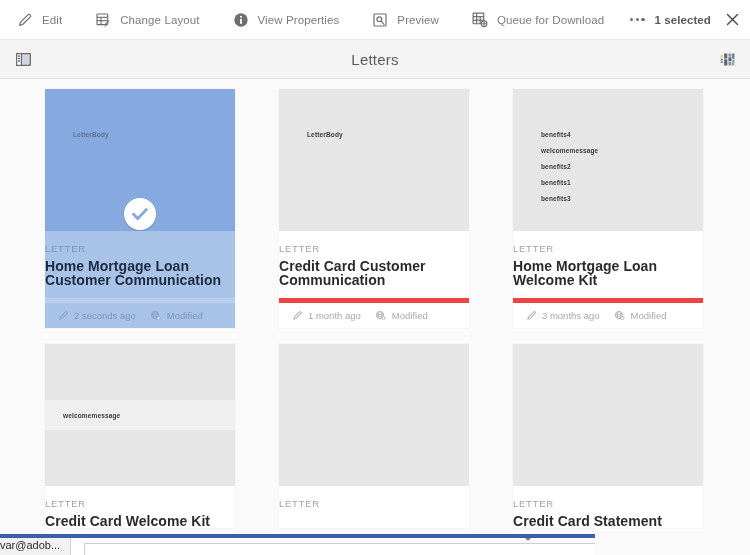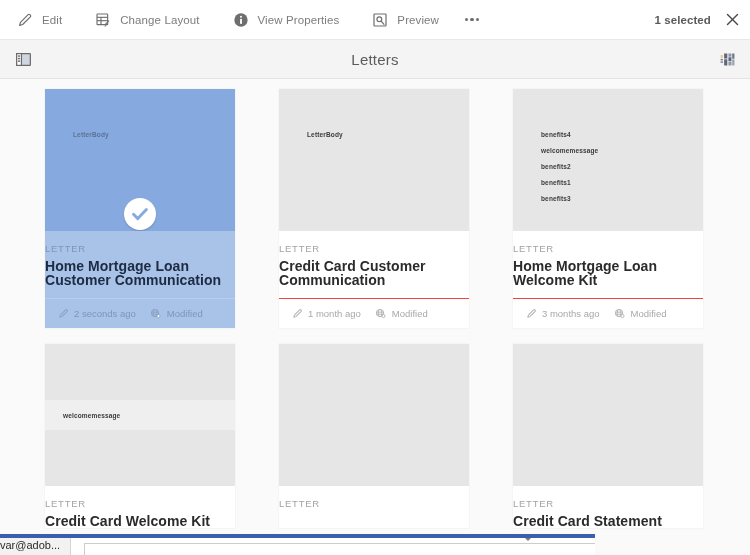--- a/index.html
+++ b/index.html
@@ -232,21 +232,21 @@
     font-size: 14px;
     font-weight: bold;
     color: #2b2b2b;
     line-height: 14px;
     letter-spacing: .05px;
   }
   .card.selected .card-title { color: #1d2b42; }
 
   .card-meta {
     margin-top: 11px;
-    border-top: 1px solid #ef4444;
+    border-top: 5px solid #ef4444;
     height: 30px;
     display: flex;
     align-items: center;
     padding: 0 12px;
     box-sizing: border-box;
   }
   .card.selected .card-meta { border-top-color: #b9cdec; }
 
   .meta-group {
     display: flex;
@@ -385,20 +385,34 @@
         <svg width="16" height="16" viewBox="0 0 24 24" fill="none" stroke="currentColor" stroke-width="1.8">
           <rect x="3" y="3" width="18" height="18" rx="1"></rect>
           <circle cx="11" cy="11" r="3.6"></circle>
           <line x1="14" y1="14" x2="18" y2="18.5" stroke-linecap="round"></line>
         </svg>
       </span>
       <span class="ai-label">Preview</span>
     </div>
 
 
+    <div class="action-item">
+      <span class="ai-icon">
+        <svg width="17" height="17" viewBox="0 0 24 24" fill="none" stroke="currentColor" stroke-width="1.7">
+          <rect x="3" y="3" width="15" height="15" rx="1"></rect>
+          <line x1="3" y1="8" x2="18" y2="8"></line>
+          <line x1="8" y1="3" x2="8" y2="18"></line>
+          <line x1="13" y1="8" x2="13" y2="18"></line>
+          <line x1="3" y1="13" x2="18" y2="13"></line>
+          <circle cx="18.5" cy="18" r="4" fill="#ffffff" stroke="currentColor" stroke-width="1.6"></circle>
+          <path d="M18.5 16.2v3.6M16.7 18h3.6" stroke-linecap="round"></path>
+        </svg>
+      </span>
+      <span class="ai-label">Queue for Download</span>
+    </div>
 
     <div class="action-more">
       <span class="dots">
           <i></i>
           <i></i>
           <i></i>
         </span>
     </div>
 
     <div class="action-spacer"></div>

